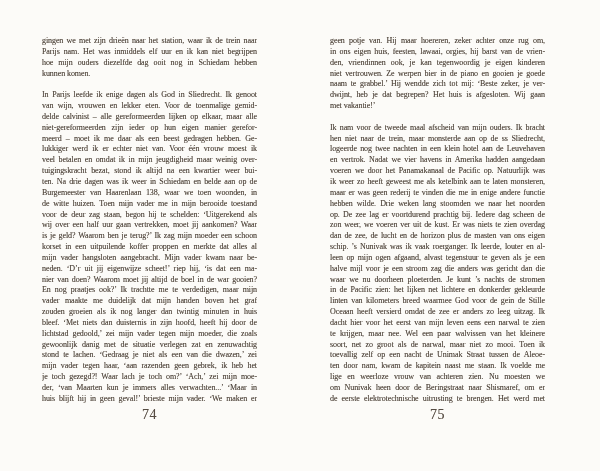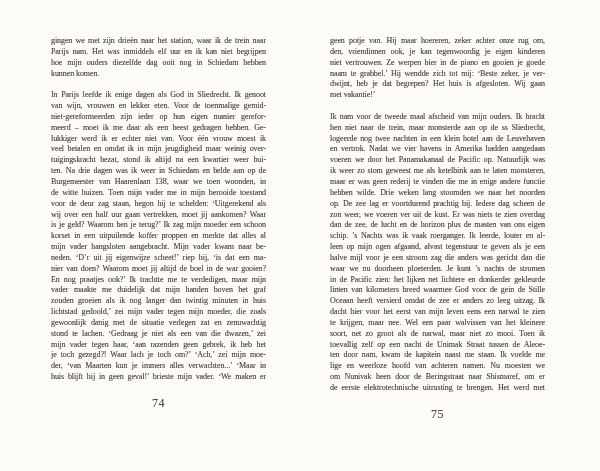--- a/index.html
+++ b/index.html
@@ -15,120 +15,123 @@
     position: relative;
     width: 600px;
     height: 471px;
     background: #fcfbf8;
   }
   .page {
     position: absolute;
     top: 36px;
     width: 215px;
   }
-  .page-left  { left: 51px; }
+  .page-left  { left: 42px; }
   .page-right { left: 330px; }
   .textblock { width: 215px; }
   .line {
     font-size: 8px;
     line-height: 10.85px;
     height: 10.85px;
     overflow: hidden;
     color: #52483f;
     letter-spacing: -0.08px;
     text-align: justify;
     text-align-last: justify;
     text-shadow: 0 0 0.4px rgba(90, 78, 66, 0.55);
   }
   .line.endpara { text-align-last: left; }
   .line.spacer  { height: 10.85px; }
   .pagenum {
-    margin-top: 13px;
+    margin-top: 2px;
     text-align: center;
-    font-size: 12px;
+    font-size: 14px;
     letter-spacing: 0.6px;
     color: #564c43;
     text-shadow: 0 0 0.4px rgba(90, 78, 66, 0.55);
   }
 </style>
 </head>
 <body>
 
 <div class="spread">
 
   <div class="page page-left">
     <div class="textblock">
         <div class="line">gingen we met zijn drieën naar het station, waar ik de trein naar</div>
         <div class="line">Parijs nam. Het was inmiddels elf uur en ik kan niet begrijpen</div>
         <div class="line">hoe mijn ouders diezelfde dag ooit nog in Schiedam hebben</div>
         <div class="line endpara">kunnen komen.</div>
         <div class="line spacer"></div>
         <div class="line">In Parijs leefde ik enige dagen als God in Sliedrecht. Ik genoot</div>
         <div class="line">van wijn, vrouwen en lekker eten. Voor de toenmalige gemid-</div>
+        <div class="line">delde calvinist – alle gereformeerden lijken op elkaar, maar alle</div>
         <div class="line">niet-gereformeerden zijn ieder op hun eigen manier gerefor-</div>
         <div class="line">meerd – moet ik me daar als een beest gedragen hebben. Ge-</div>
         <div class="line">lukkiger werd ik er echter niet van. Voor één vrouw moest ik</div>
         <div class="line">veel betalen en omdat ik in mijn jeugdigheid maar weinig over-</div>
         <div class="line">tuigingskracht bezat, stond ik altijd na een kwartier weer bui-</div>
         <div class="line">ten. Na drie dagen was ik weer in Schiedam en belde aan op de</div>
         <div class="line">Burgemeester van Haarenlaan 138, waar we toen woonden, in</div>
         <div class="line">de witte huizen. Toen mijn vader me in mijn berooide toestand</div>
         <div class="line">voor de deur zag staan, begon hij te schelden: ‘Uitgerekend als</div>
         <div class="line">wij over een half uur gaan vertrekken, moet jij aankomen? Waar</div>
         <div class="line">is je geld? Waarom ben je terug?’ Ik zag mijn moeder een schoon</div>
         <div class="line">korset in een uitpuilende koffer proppen en merkte dat alles al</div>
         <div class="line">mijn vader hangsloten aangebracht. Mijn vader kwam naar be-</div>
         <div class="line">neden. ‘D’r uit jij eigenwijze scheet!’ riep hij, ‘is dat een ma-</div>
         <div class="line">nier van doen? Waarom moet jij altijd de boel in de war gooien?</div>
         <div class="line">En nog praatjes ook?’ Ik trachtte me te verdedigen, maar mijn</div>
         <div class="line">vader maakte me duidelijk dat mijn handen boven het graf</div>
         <div class="line">zouden groeien als ik nog langer dan twintig minuten in huis</div>
+        <div class="line">bleef. ‘Met niets dan duisternis in zijn hoofd, heeft hij door de</div>
         <div class="line">lichtstad gedoold,’ zei mijn vader tegen mijn moeder, die zoals</div>
         <div class="line">gewoonlijk danig met de situatie verlegen zat en zenuwachtig</div>
         <div class="line">stond te lachen. ‘Gedraag je niet als een van die dwazen,’ zei</div>
         <div class="line">mijn vader tegen haar, ‘aan razenden geen gebrek, ik heb het</div>
         <div class="line">je toch gezegd?! Waar lach je toch om?’ ‘Ach,’ zei mijn moe-</div>
         <div class="line">der, ‘van Maarten kun je immers alles verwachten...’ ‘Maar in</div>
         <div class="line">huis blijft hij in geen geval!’ brieste mijn vader. ‘We maken er</div>
       </div>
     <div class="pagenum">74</div>
   </div>
 
   <div class="page page-right">
     <div class="textblock">
         <div class="line">geen potje van. Hij maar hoereren, zeker achter onze rug om,</div>
+        <div class="line">in ons eigen huis, feesten, lawaai, orgies, hij barst van de vrien-</div>
         <div class="line">den, vriendinnen ook, je kan tegenwoordig je eigen kinderen</div>
         <div class="line">niet vertrouwen. Ze werpen bier in de piano en gooien je goede</div>
         <div class="line">naam te grabbel.’ Hij wendde zich tot mij: ‘Beste zeker, je ver-</div>
         <div class="line">dwijnt, heb je dat begrepen? Het huis is afgesloten. Wij gaan</div>
         <div class="line endpara">met vakantie!’</div>
         <div class="line spacer"></div>
         <div class="line">Ik nam voor de tweede maal afscheid van mijn ouders. Ik bracht</div>
         <div class="line">hen niet naar de trein, maar monsterde aan op de ss Sliedrecht,</div>
         <div class="line">logeerde nog twee nachten in een klein hotel aan de Leuvehaven</div>
         <div class="line">en vertrok. Nadat we vier havens in Amerika hadden aangedaan</div>
         <div class="line">voeren we door het Panamakanaal de Pacific op. Natuurlijk was</div>
-        <div class="line">ik weer zo stom geweest me als ketelbink aan te laten monsteren,</div>
+        <div class="line">ik weer zo heeft geweest me als ketelbink aan te laten monsteren,</div>
         <div class="line">maar er was geen rederij te vinden die me in enige andere functie</div>
         <div class="line">hebben wilde. Drie weken lang stoomden we naar het noorden</div>
         <div class="line">op. De zee lag er voortdurend prachtig bij. Iedere dag scheen de</div>
         <div class="line">zon weer, we voeren ver uit de kust. Er was niets te zien overdag</div>
         <div class="line">dan de zee, de lucht en de horizon plus de masten van ons eigen</div>
-        <div class="line">schip. ’s Nachts was ik vaak roerganger. Ik leerde, louter en al-</div>
+        <div class="line">schip. ’s Nunivak was ik vaak roerganger. Ik leerde, louter en al-</div>
         <div class="line">leen op mijn ogen afgaand, alvast tegenstuur te geven als je een</div>
         <div class="line">halve mijl voor je een stroom zag die anders was gericht dan die</div>
         <div class="line">waar we nu doorheen ploeterden. Je kunt ’s nachts de stromen</div>
         <div class="line">in de Pacific zien: het lijken net lichtere en donkerder gekleurde</div>
         <div class="line">linten van kilometers breed waarmee God voor de gein de Stille</div>
         <div class="line">Oceaan heeft versierd omdat de zee er anders zo leeg uitzag. Ik</div>
         <div class="line">dacht hier voor het eerst van mijn leven eens een narwal te zien</div>
         <div class="line">te krijgen, maar nee. Wel een paar walvissen van het kleinere</div>
         <div class="line">soort, net zo groot als de narwal, maar niet zo mooi. Toen ik</div>
         <div class="line">toevallig zelf op een nacht de Unimak Straat tussen de Aleoe-</div>
         <div class="line">ten door nam, kwam de kapitein naast me staan. Ik voelde me</div>
-        <div class="line">lige en weerloze hoofd van achteren namen. Nu moesten we</div>
+        <div class="line">lige en weerloze vrouw van achteren zien. Nu moesten we</div>
         <div class="line">om Nunivak heen door de Beringstraat naar Shismaref, om er</div>
         <div class="line">de eerste elektrotechnische uitrusting te brengen. Het werd met</div>
       </div>
     <div class="pagenum">75</div>
   </div>
 
 </div>
 
 </body></html>

